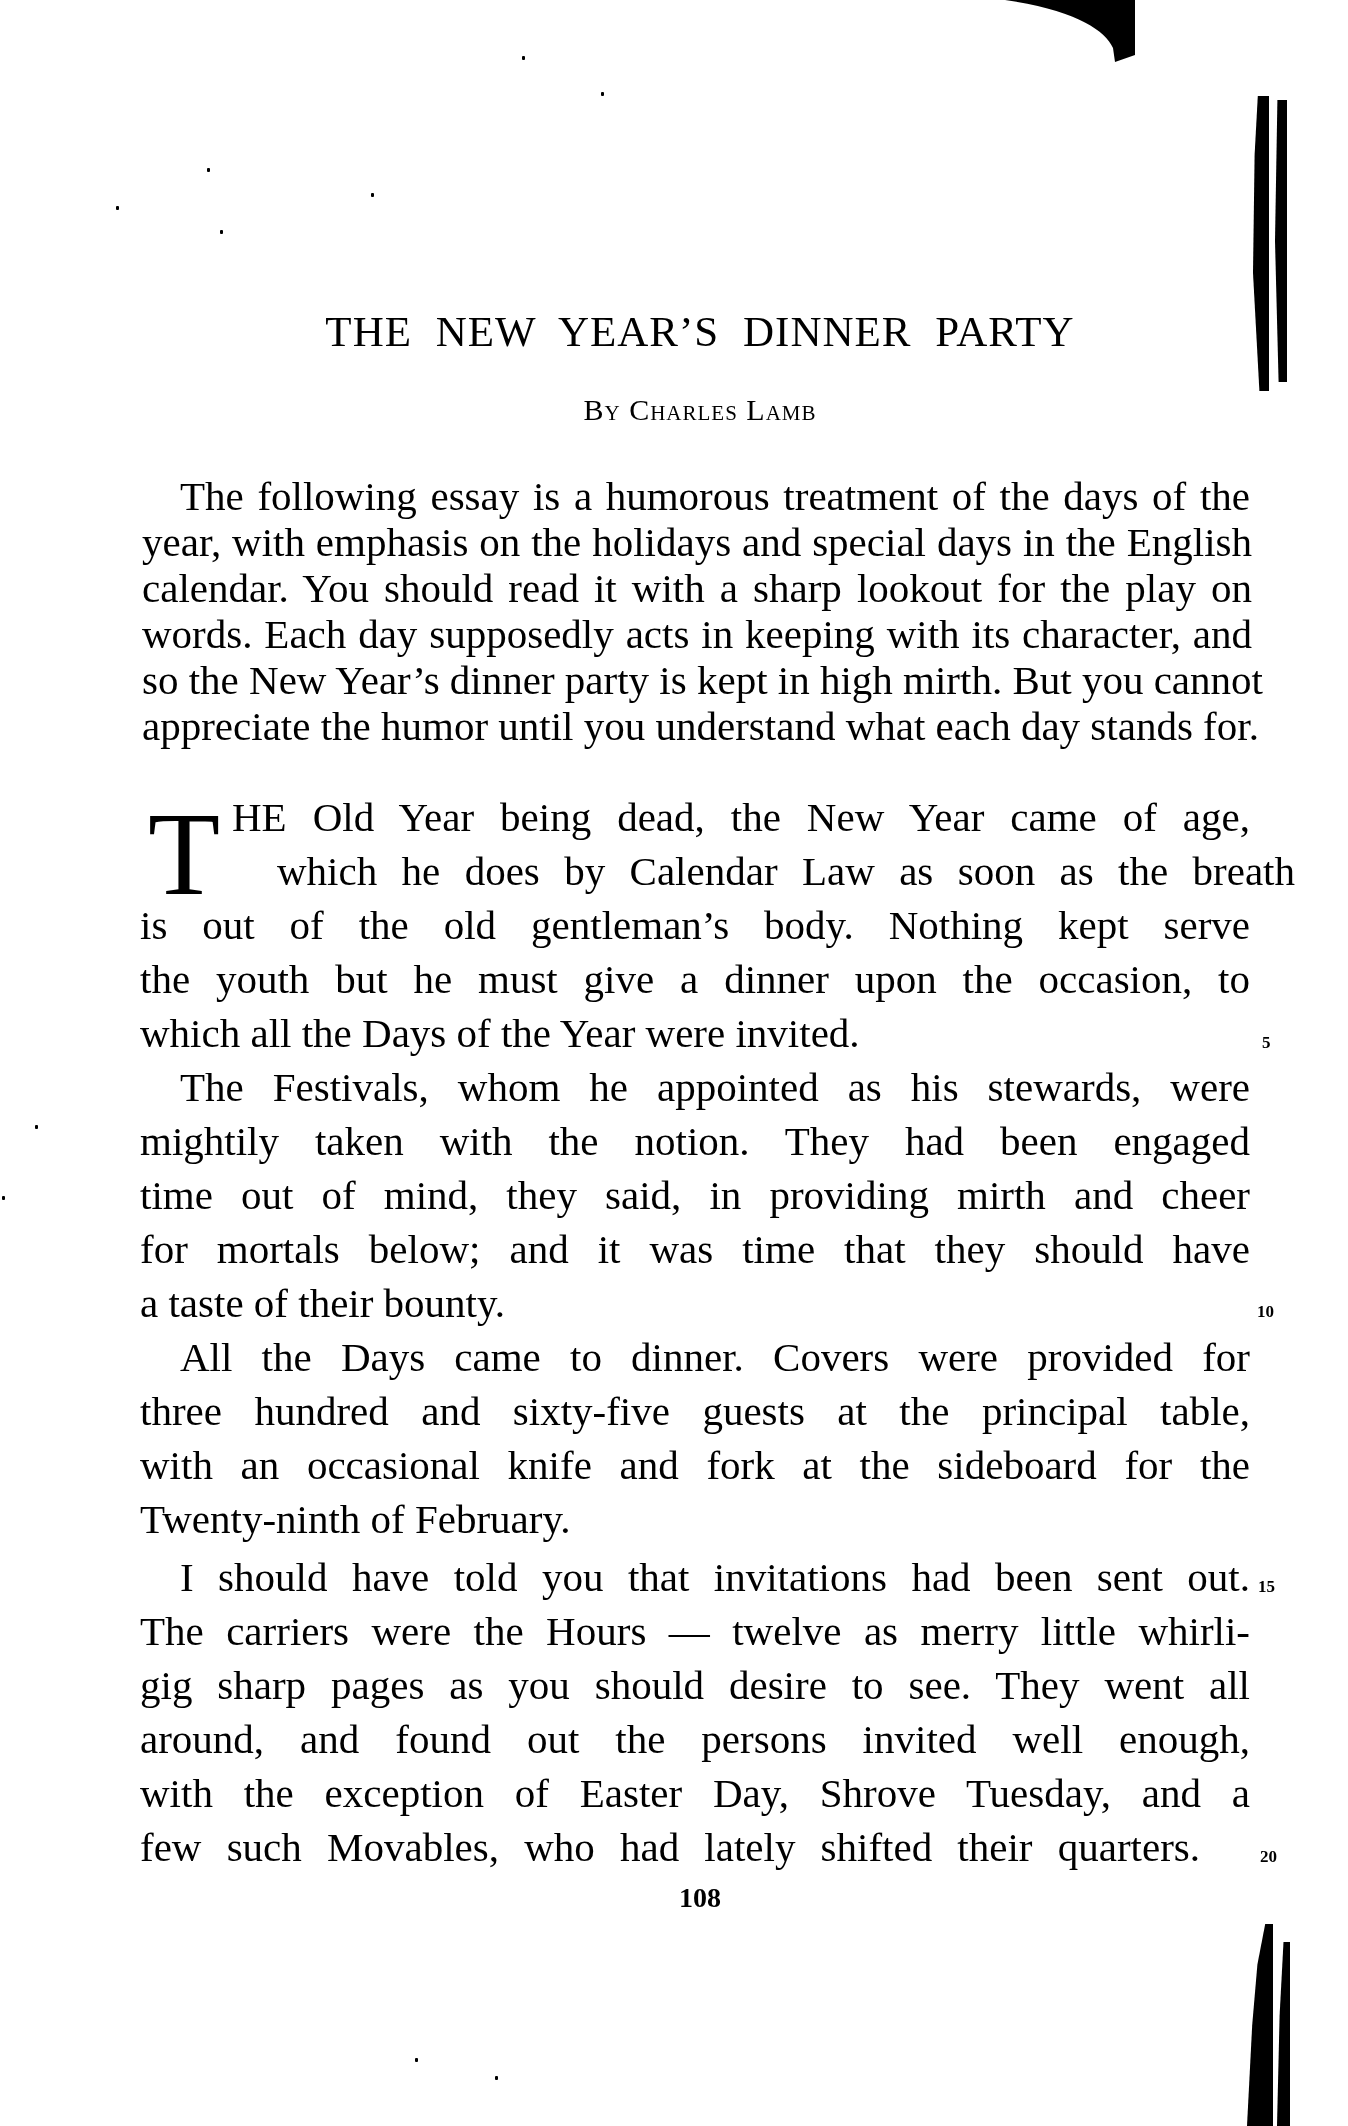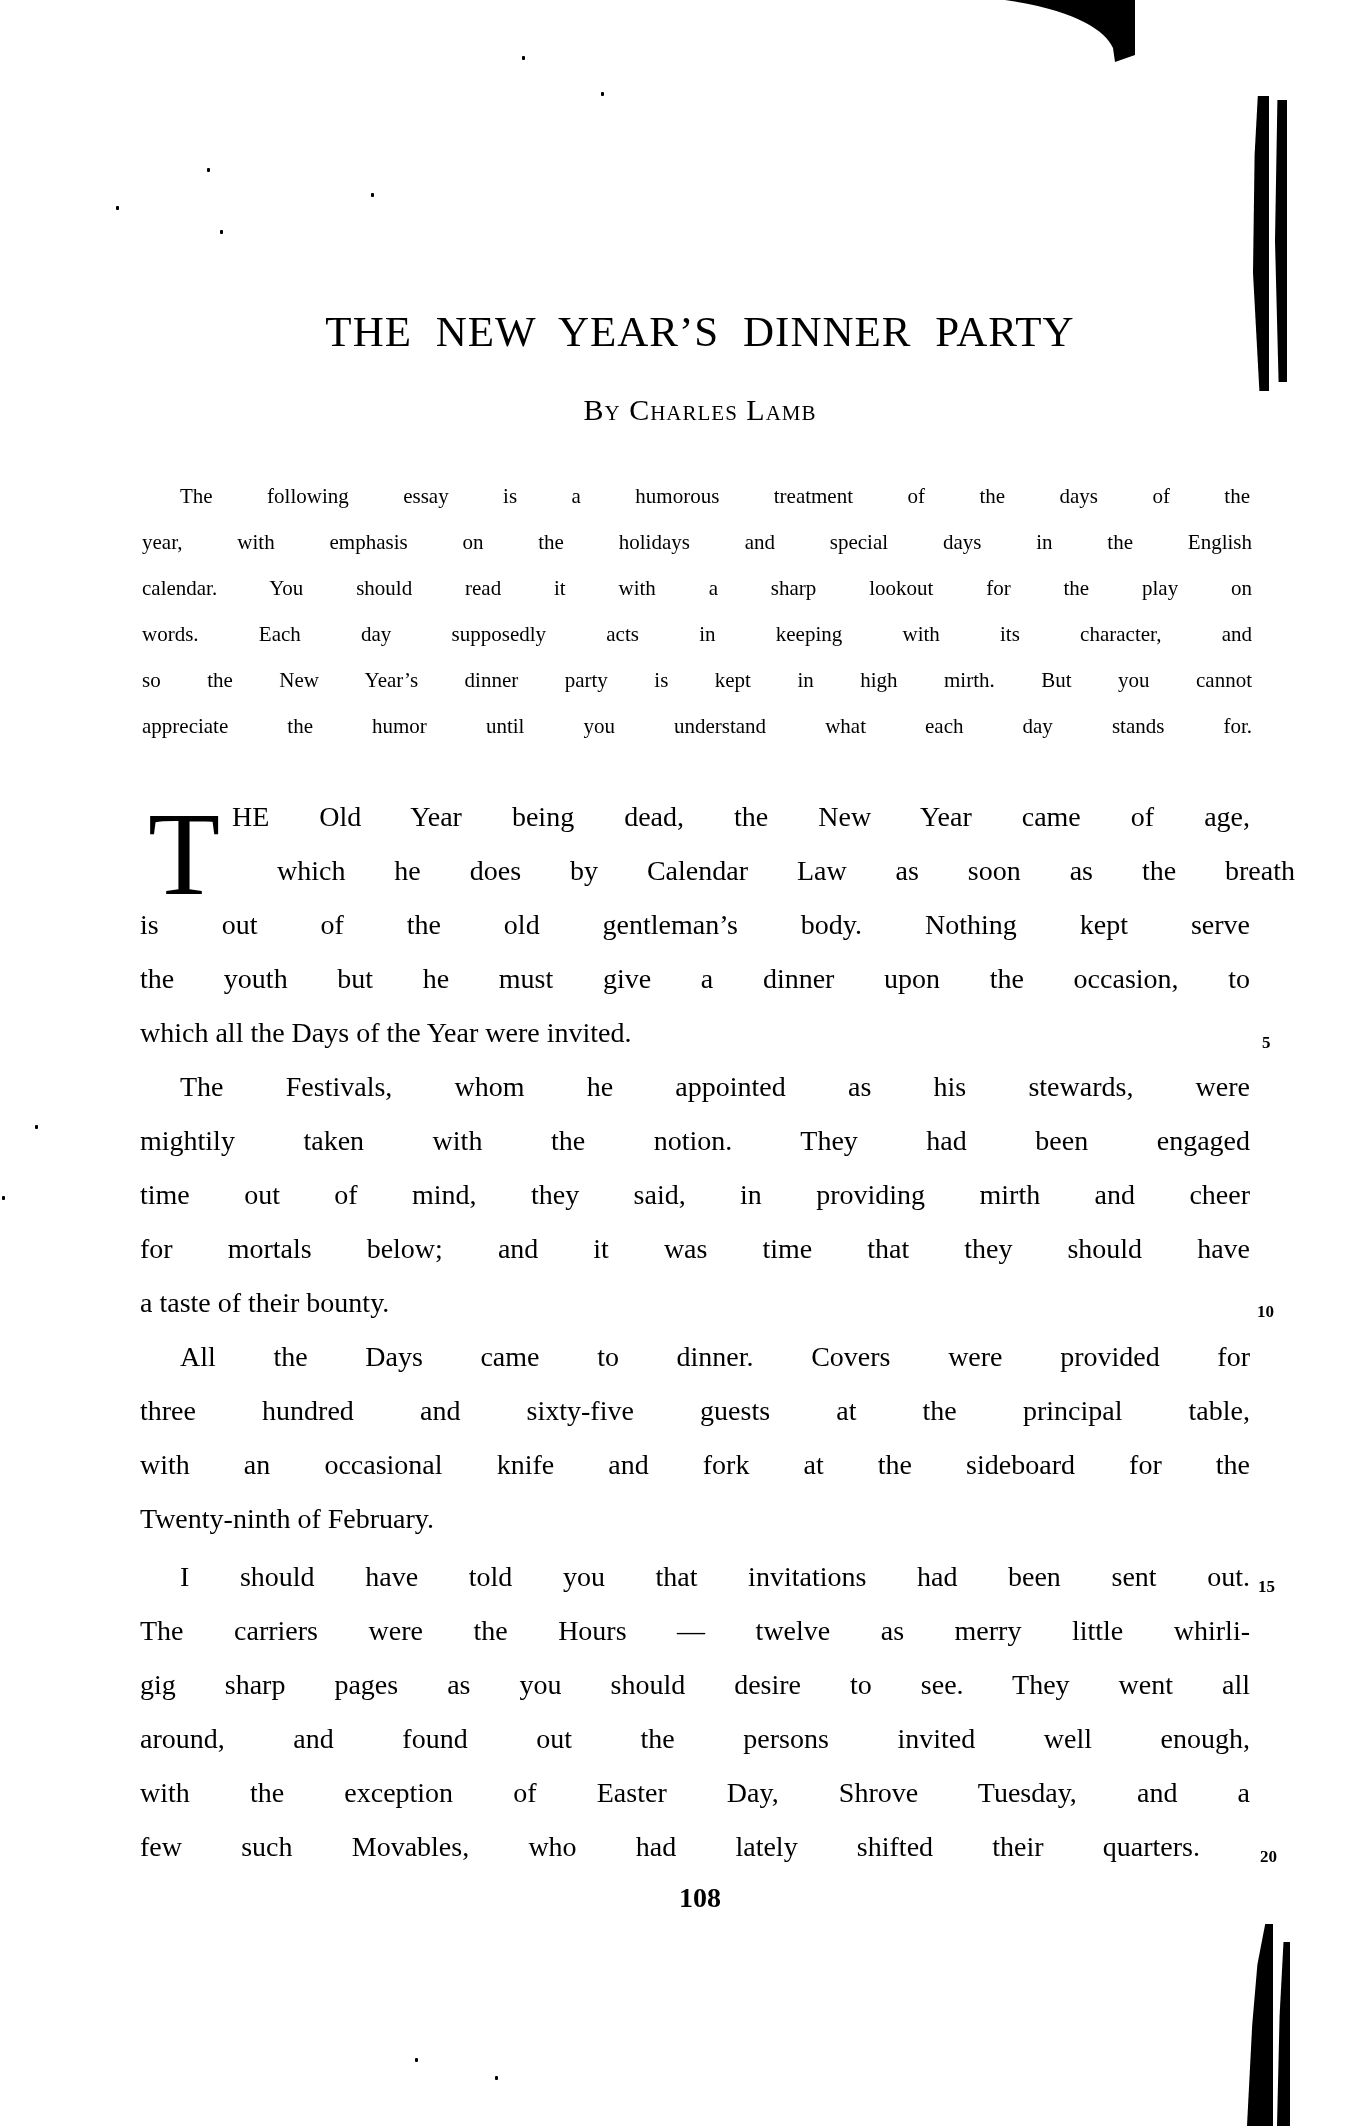--- a/index.html
+++ b/index.html
@@ -47,27 +47,27 @@
     }
     .line {
       position: absolute;
       white-space: nowrap;
       text-align: justify;
       text-align-last: justify;
     }
     .intro .line {
       left: 142px;
       width: 1110px;
-      font-size: 21px;
+      font-size: 41px;
       line-height: 44px;
     }
     .body .line {
       left: 140px;
       width: 1110px;
-      font-size: 28px;
+      font-size: 41px;
       line-height: 54px;
     }
     .line.last {
       text-align-last: left;
     }
     .line.indent {
       left: 180px !important;
       width: 1070px !important;
     }
     .line.dropcap-line {

